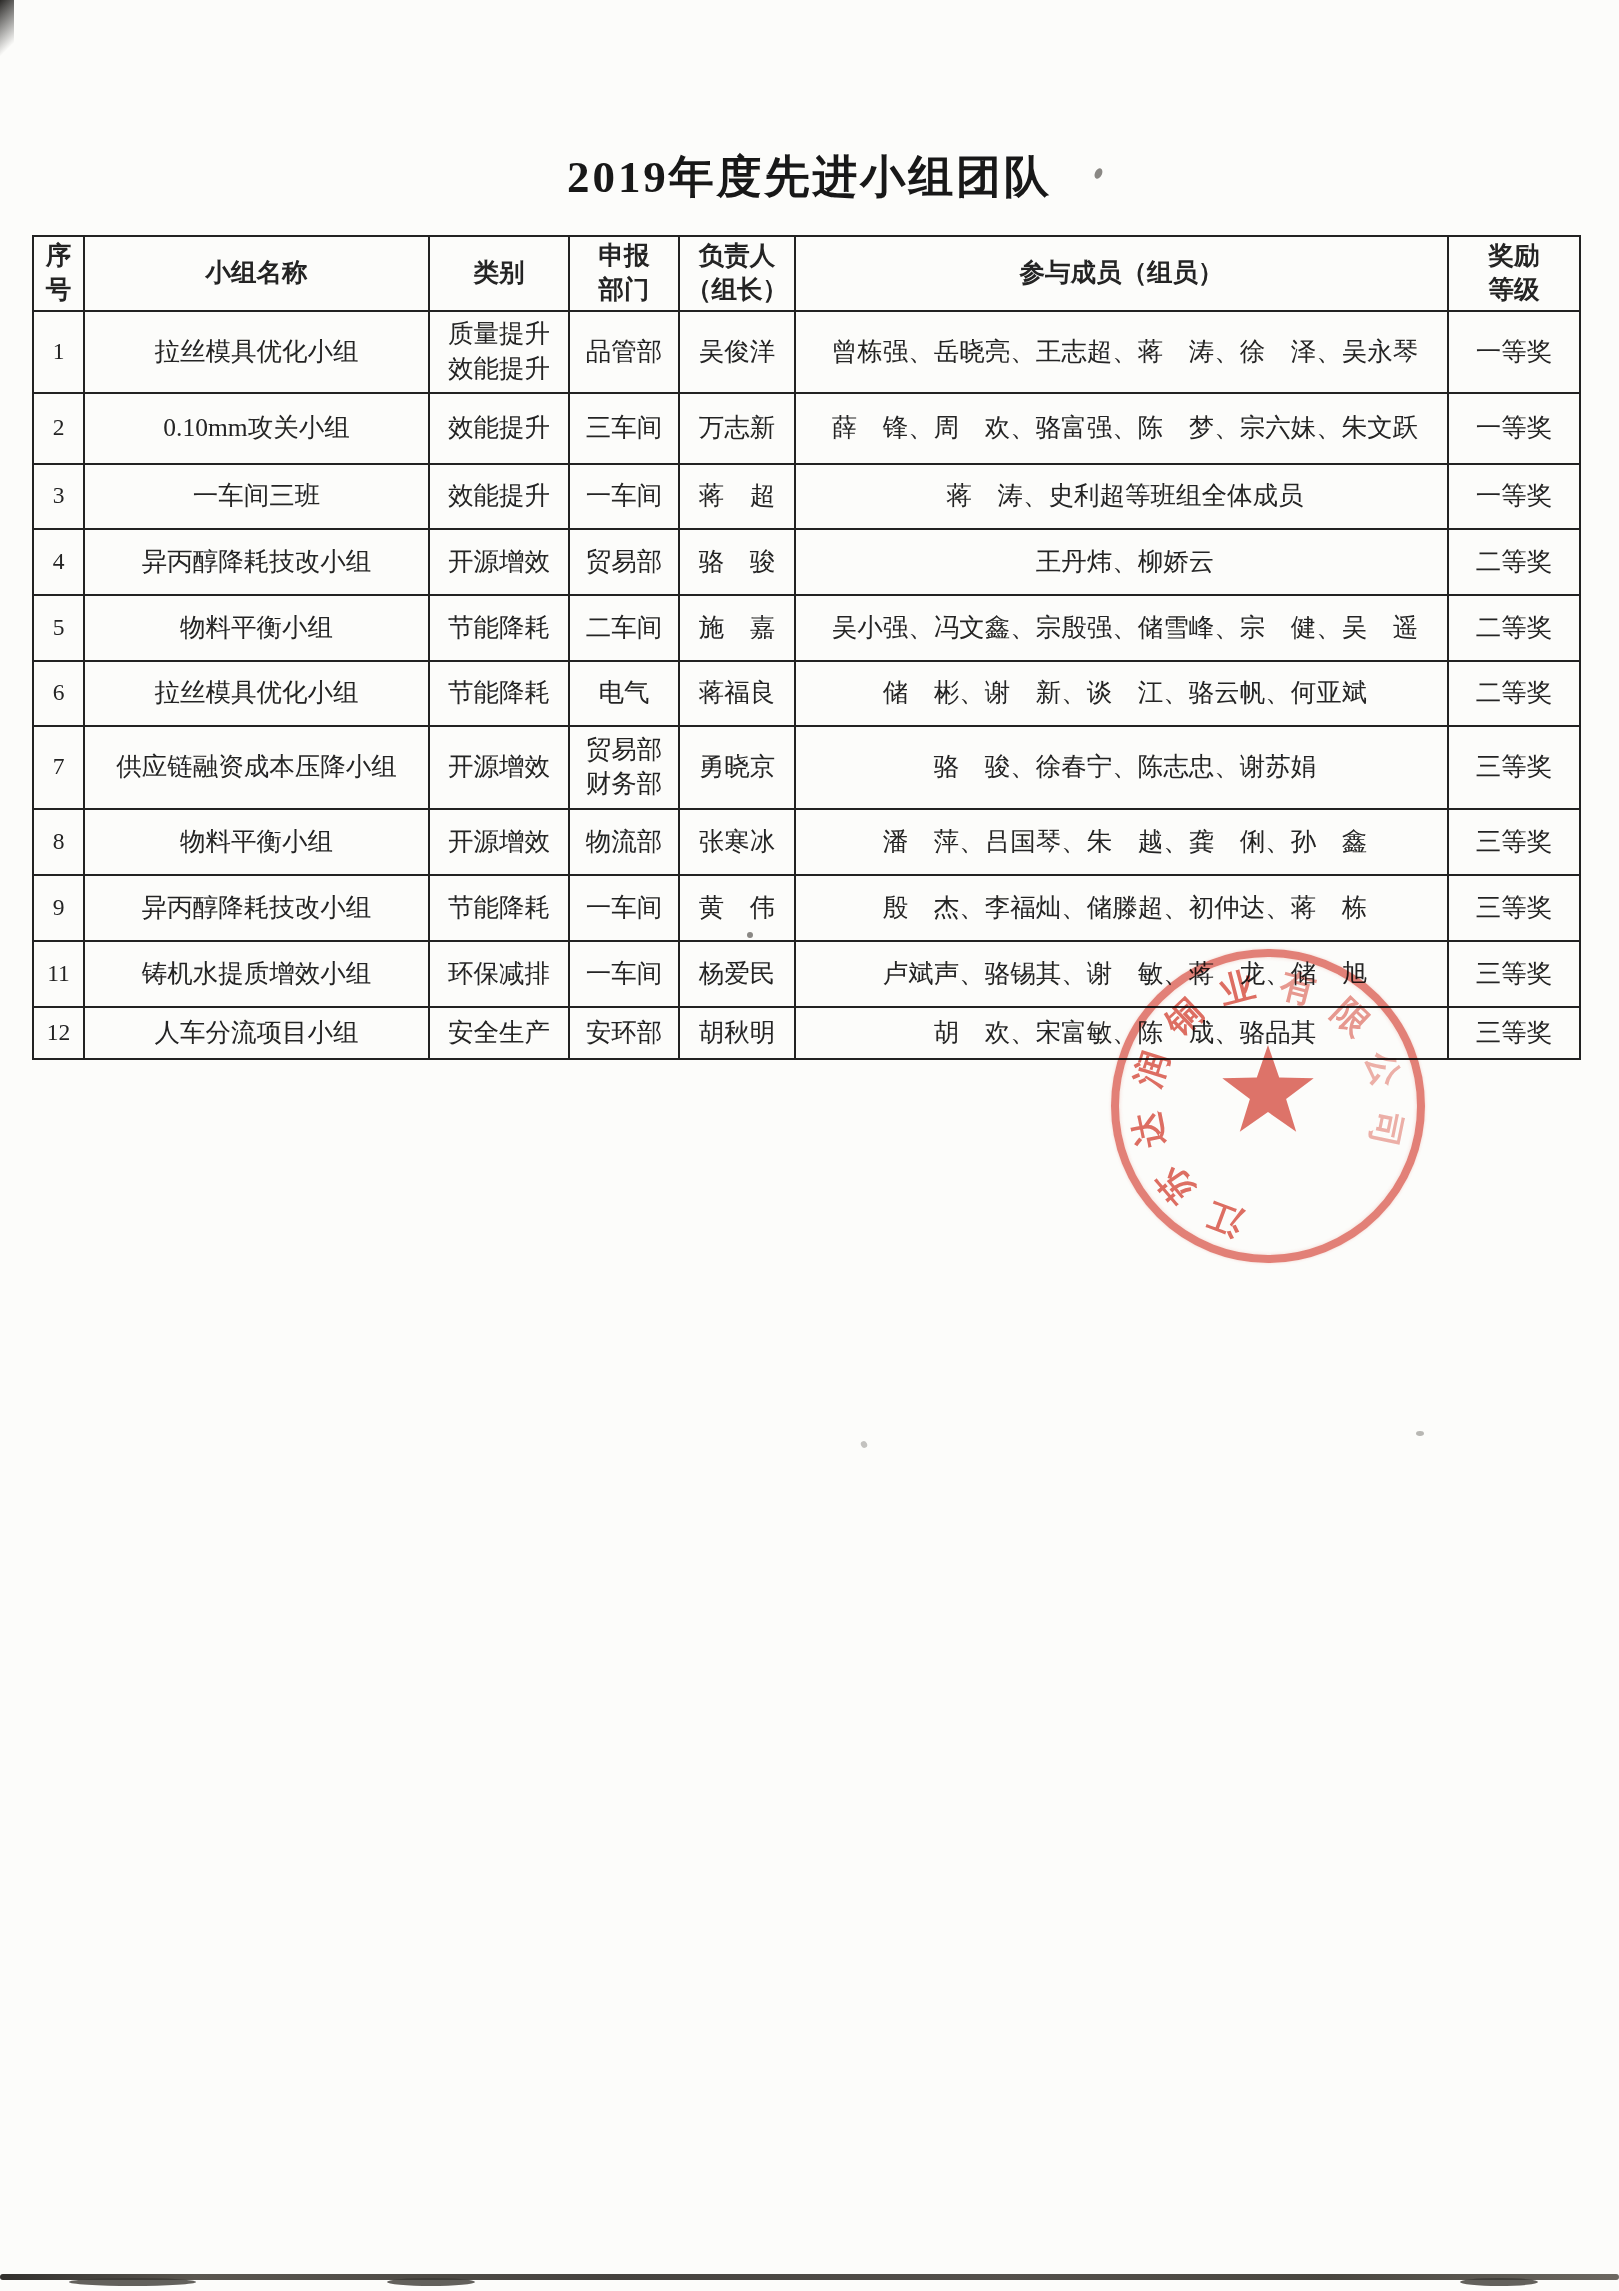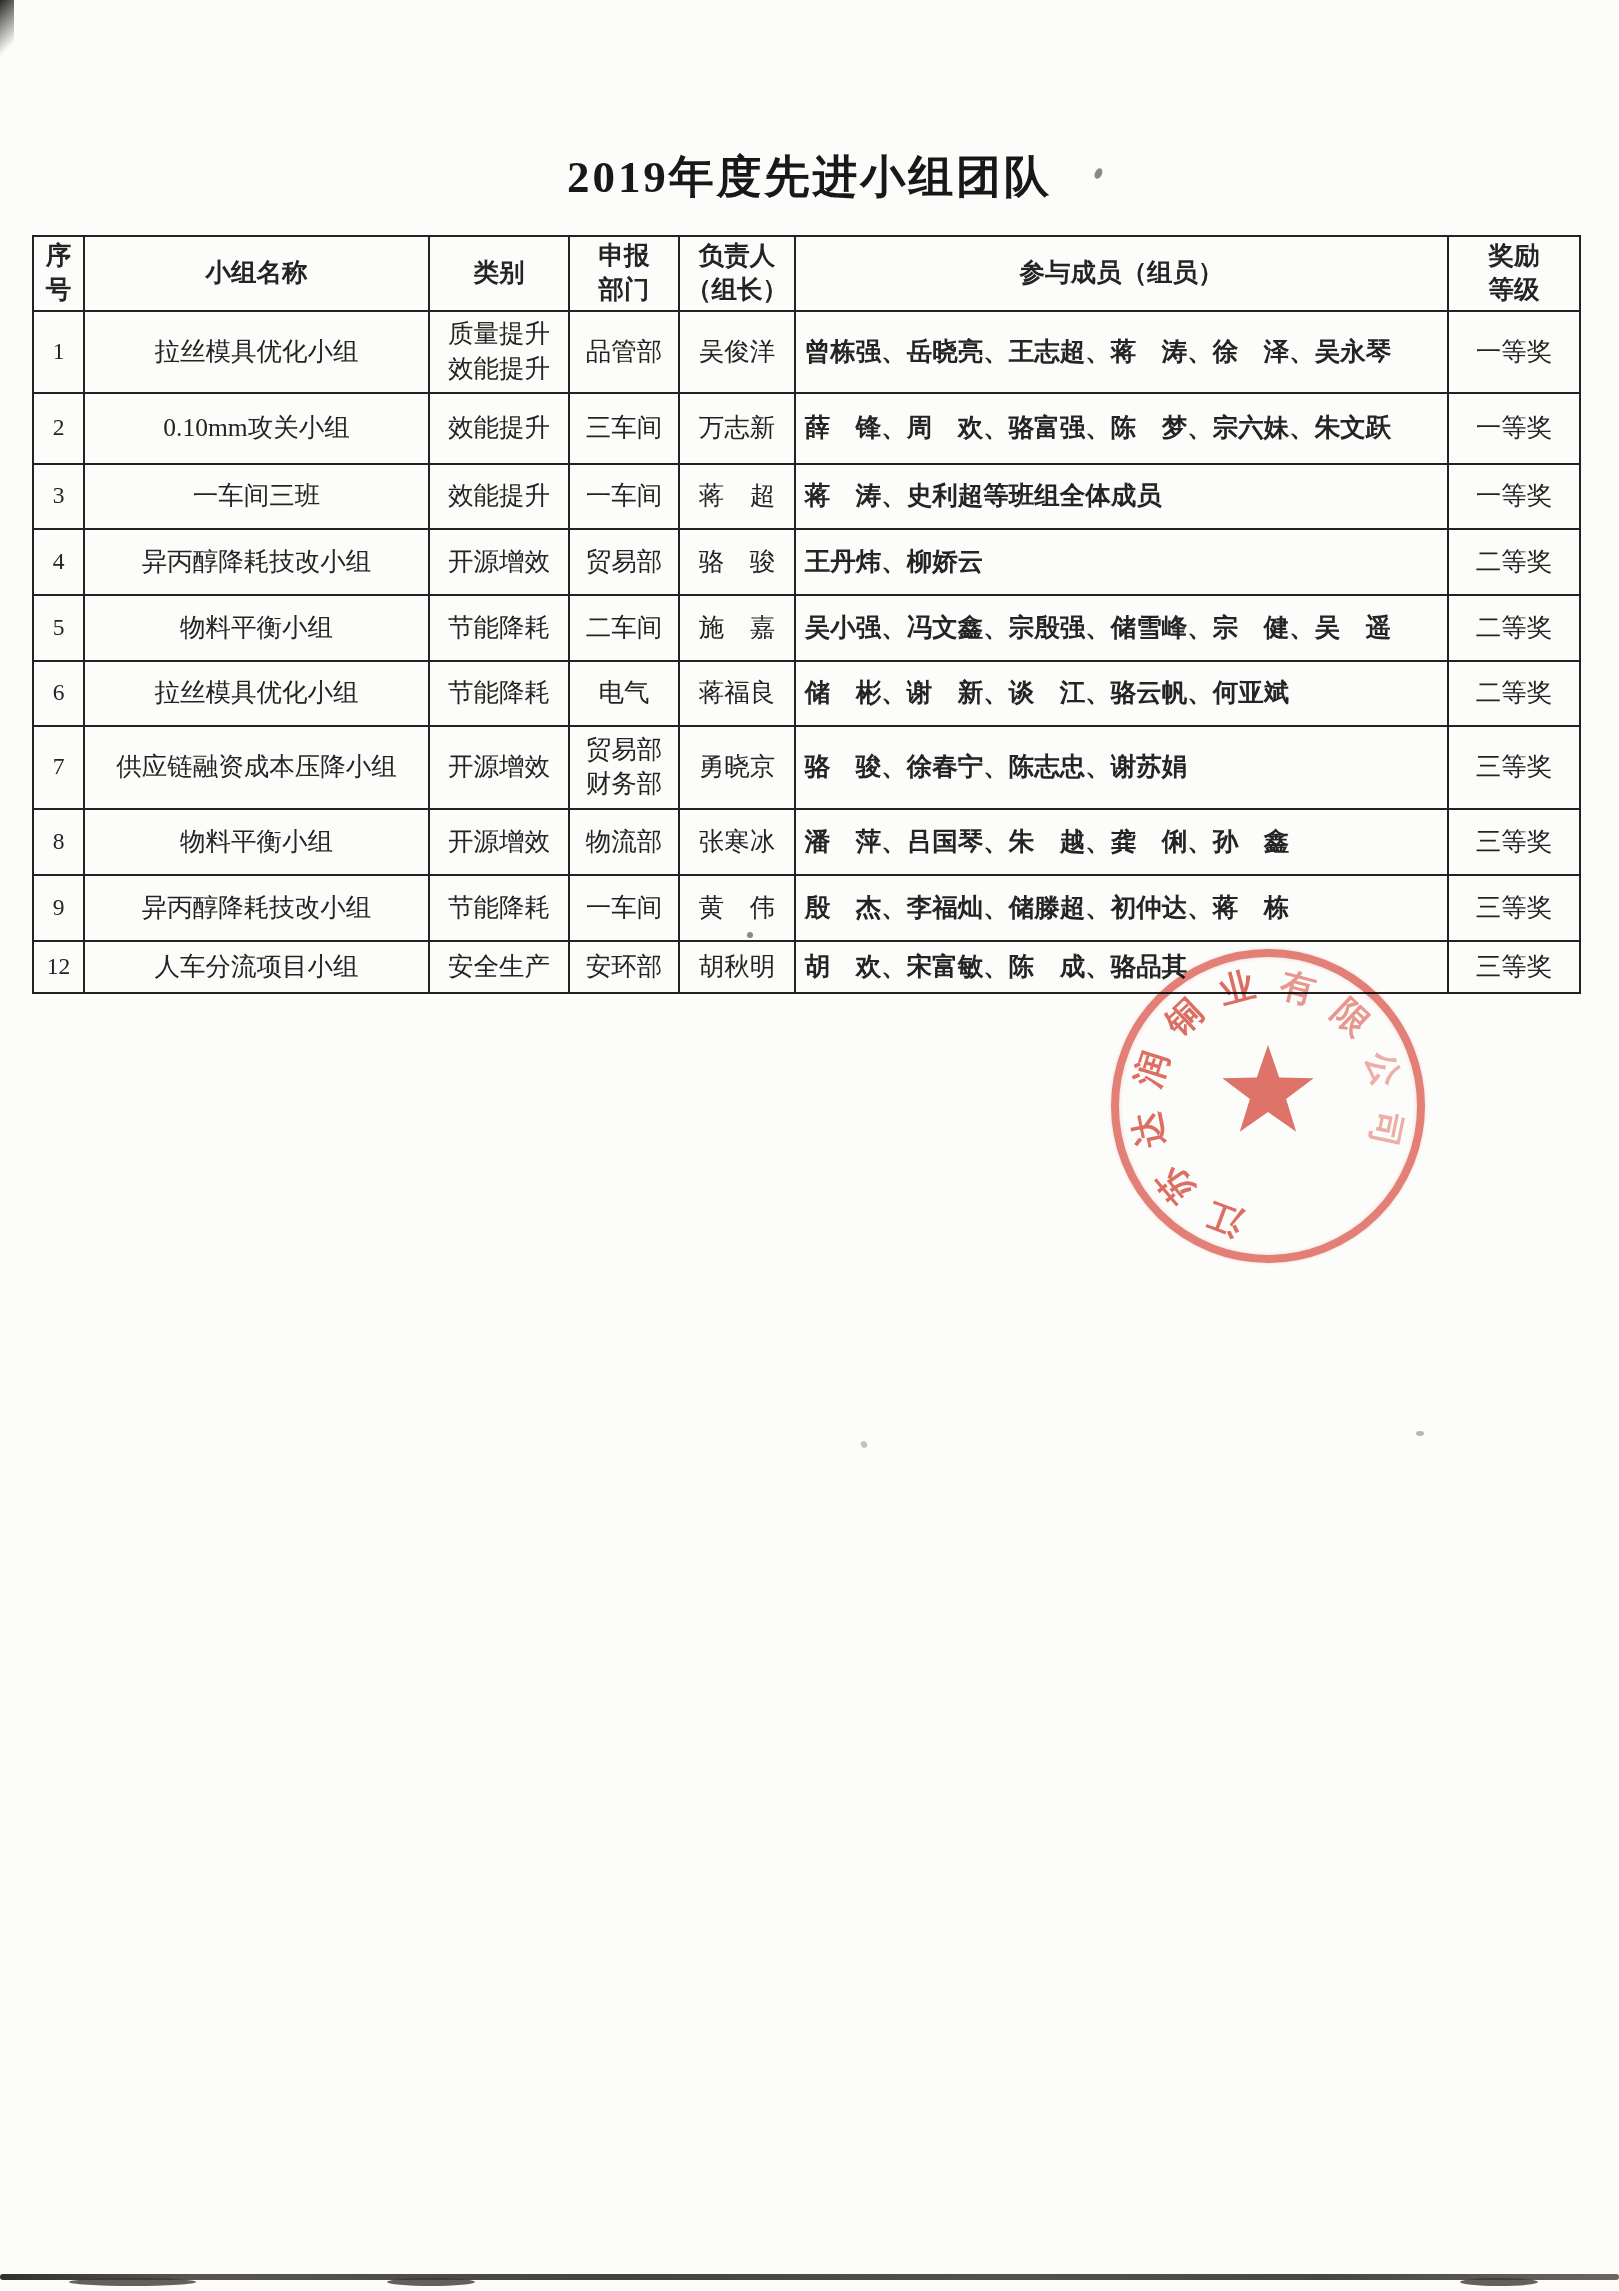--- a/index.html
+++ b/index.html
@@ -26,21 +26,21 @@
     border:2px solid #222;
     font-size:25.5px;line-height:1.35;
     text-align:center;vertical-align:middle;
     white-space:pre-line;
     padding:2px 3.9px;
     font-weight:500;
     color:#242424;
   }
   .awards-table thead tr{height:71px;margin-left:12px;}
   .awards-table th{font-weight:600;}
-  .awards-table td.c-members{text-align:left;padding-left:8.8px;padding-right:2px;font-weight:bold;}
+  .awards-table td.c-members{text-align:center;padding-left:8.8px;padding-right:2px;}
   .awards-table td.c-no{font-size:23.5px;}
   
   .stamp{
     position:absolute;left:1111px;top:949px;width:314px;height:314px;
     mix-blend-mode:multiply;opacity:.88;z-index:5;pointer-events:none;
   }
   .stamp-ring{
     position:absolute;inset:0;border-radius:50%;
     border:8.8px solid rgba(213,57,41,.72);
     box-shadow:0 0 3.9px rgba(213,57,41,.25) inset,0 0 2.9px rgba(213,57,41,.25);
@@ -189,20 +189,29 @@
       </tr>
       <tr style="height: 66px;">
         <td class="c-no">9</td>
         <td class="c-name">异丙醇降耗技改小组</td>
         <td class="c-category">节能降耗</td>
         <td class="c-department">一车间</td>
         <td class="c-leader">黄　伟</td>
         <td class="c-members">殷　杰、李福灿、储滕超、初仲达、蒋　栋</td>
         <td class="c-award">三等奖</td>
       </tr>
+      <tr style="height: 66px;">
+        <td class="c-no">11</td>
+        <td class="c-name">铸机水提质增效小组</td>
+        <td class="c-category">环保减排</td>
+        <td class="c-department">一车间</td>
+        <td class="c-leader">杨爱民</td>
+        <td class="c-members">卢斌声、骆锡其、谢　敏、蒋　龙、储　旭</td>
+        <td class="c-award">三等奖</td>
+      </tr>
       <tr style="height: 52px;">
         <td class="c-no">12</td>
         <td class="c-name">人车分流项目小组</td>
         <td class="c-category">安全生产</td>
         <td class="c-department">安环部</td>
         <td class="c-leader">胡秋明</td>
         <td class="c-members">胡　欢、宋富敏、陈　成、骆品其</td>
         <td class="c-award">三等奖</td>
       </tr>
     </tbody>

